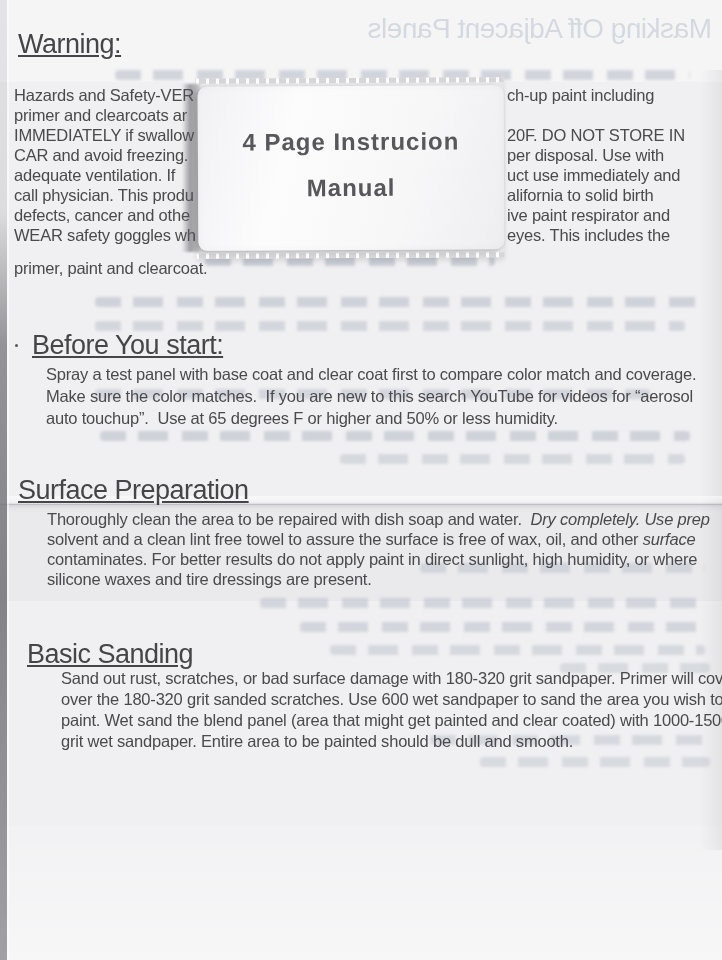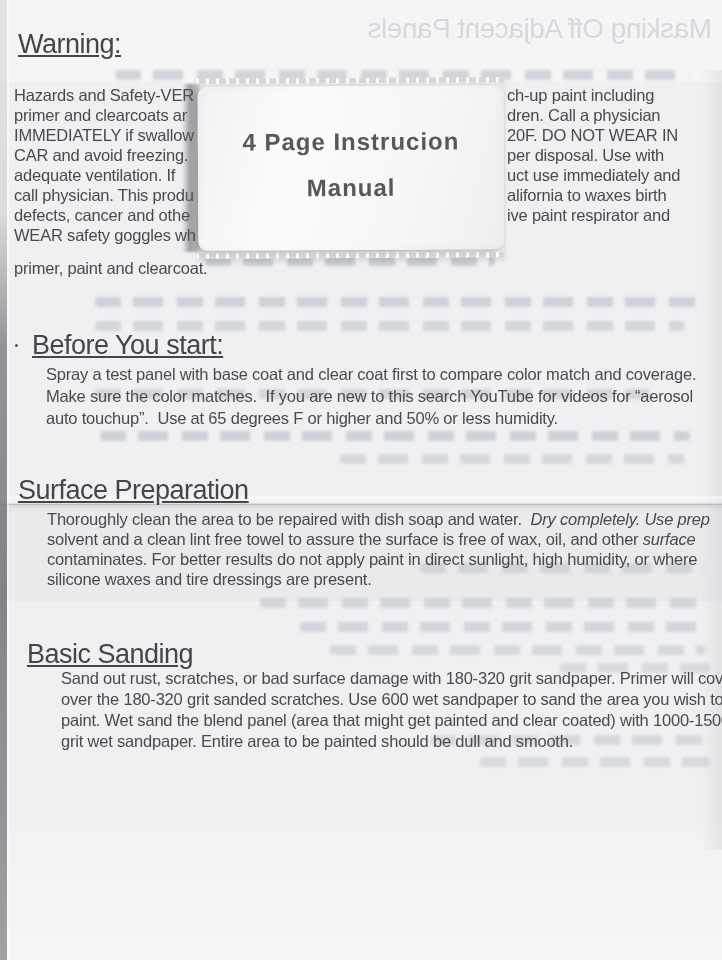--- a/index.html
+++ b/index.html
@@ -115,44 +115,44 @@
 
   <h1 class="h" style="left:18px;top:10px;">Warning:</h1>
 
   <div class="warning-par">
     <div class="wline">
       <span class="wleft">Hazards and Safety-VER</span>
       <span class="wright">ch-up paint including</span>
     </div>
     <div class="wline">
       <span class="wleft">primer and clearcoats ar</span>
-      <span class="wright">dren. Call a physician</span>
     </div>
     <div class="wline">
       <span class="wleft">IMMEDIATELY if swallow</span>
-      <span class="wright">20F. DO NOT WEAR IN</span>
+      <span class="wright">20F. DO NOT STORE IN</span>
     </div>
     <div class="wline">
       <span class="wleft">CAR and avoid freezing.</span>
       <span class="wright">per disposal. Use with</span>
     </div>
     <div class="wline">
       <span class="wleft">adequate ventilation. If</span>
       <span class="wright">uct use immediately and</span>
     </div>
     <div class="wline">
       <span class="wleft">call physician. This produ</span>
-      <span class="wright">alifornia to waxes birth</span>
+      <span class="wright">alifornia to solid birth</span>
     </div>
     <div class="wline">
       <span class="wleft">defects, cancer and othe</span>
       <span class="wright">ive paint respirator and</span>
     </div>
     <div class="wline">
       <span class="wleft">WEAR safety goggles wh</span>
+      <span class="wright">eyes. This includes the</span>
     </div>
     <div class="wlast">primer, paint and clearcoat.</div>
   </div>
 
   <div class="sticker">
     <div class="sticker-backing">
       <div class="perf perf-top"></div>
       <div class="perf perf-bottom"></div>
     </div>
     <div class="sticker-shadow"></div>

